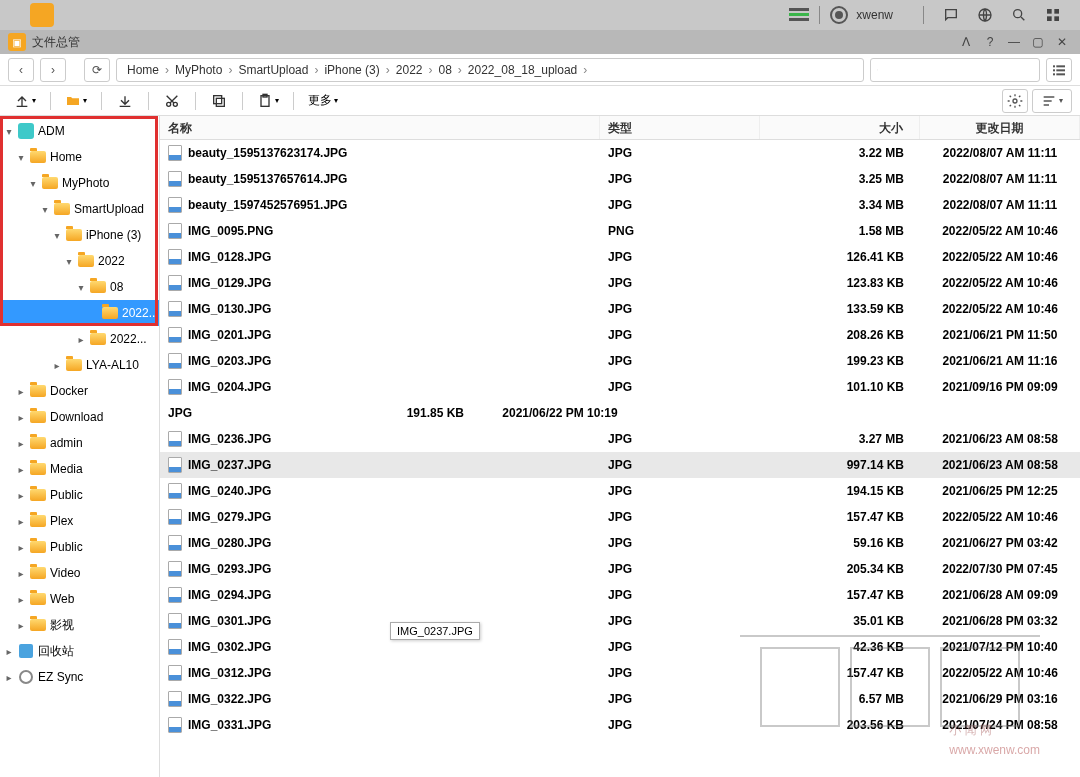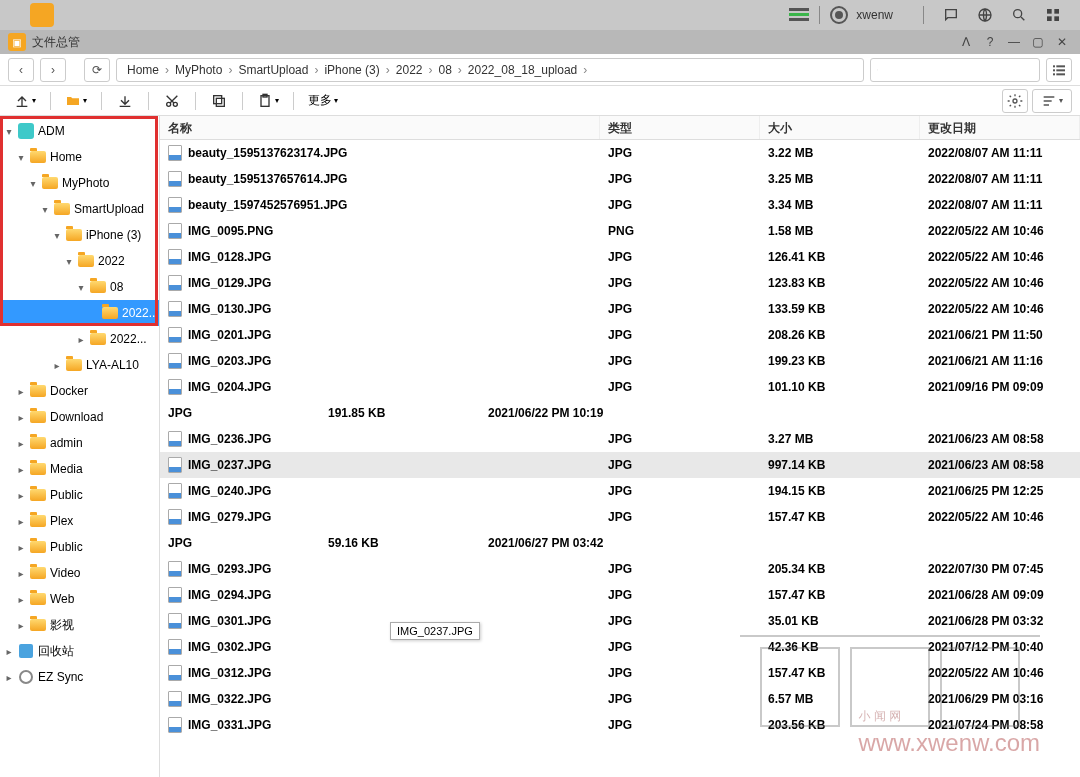--- a/index.html
+++ b/index.html
@@ -58,36 +58,36 @@
 .adm-icon { width: 16px; height: 16px; background: #3ec9c9; border-radius: 3px; }
 .recycle-icon { width: 14px; height: 14px; background: #4aa3df; border-radius: 2px; }
 .sync-icon { width: 14px; height: 14px; border: 2px solid #888; border-radius: 50%; }
 
 
 .filelist { flex: 1; display: flex; flex-direction: column; overflow: hidden; font-weight: bold; }
 .headers { display: flex; height: 24px; border-bottom: 1px solid #ddd; background: #fafafa; }
 .headers > div { padding: 4px 8px; border-right: 1px solid #eee; color: #333; }
 .col-name { flex: 1; min-width: 300px; }
 .col-type { width: 160px; }
-.col-size { width: 160px; padding-right: 16px !important; }
-.col-date { width: 160px; }
+.col-size { width: 160px; text-align: right; padding-right: 16px !important; }
+.col-date { width: 160px; text-align: center; }
 .rows { flex: 1; overflow-y: auto; }
 .row { display: flex; height: 26px; align-items: center; }
 .row.hl { background: #e8e8e8; }
 .row > div { padding: 0 8px; overflow: hidden; text-overflow: ellipsis; white-space: nowrap; }
 .row .col-name { display: flex; align-items: center; gap: 6px; }
 .file-icon { width: 14px; height: 16px; background: #fff; border: 1px solid #aaa; border-radius: 1px; position: relative; flex-shrink: 0; }
 .file-icon::after { content: ""; position: absolute; bottom: 0; left: 0; right: 0; height: 5px; background: #4a90d9; }
 
 
 .tooltip { position: absolute; background: #fff; border: 1px solid #aaa; padding: 2px 6px; font-size: 11px; z-index: 10; box-shadow: 1px 1px 3px rgba(0,0,0,0.2); }
 
 
 .watermark { position: absolute; bottom: 20px; right: 40px; font-size: 36px; color: rgba(150,60,60,0.4); font-family: serif; pointer-events: none; z-index: 20; }
-.watermark .url { font-size: 24px; display: block; text-align: center; color: rgba(180,80,80,0.5); }
+.watermark .url { font-size: 12px; display: block; text-align: center; color: rgba(180,80,80,0.5); }
 .wm-boxes { position: absolute; bottom: 50px; right: 60px; display: flex; gap: 10px; pointer-events: none; z-index: 19; }
 .wm-boxes div { width: 80px; height: 80px; border: 2px solid rgba(120,120,120,0.4); }
 .wm-line { position: absolute; bottom: 140px; right: 40px; width: 300px; height: 2px; background: rgba(120,120,120,0.4); z-index: 19; }
 
 svg { width: 16px; height: 16px; }
 </style>
 </head>
 <body>
 
 <div class="topbar">
@@ -536,20 +536,24 @@
         <div class="row">
           <div class="col-name">
             <div class="file-icon"></div>
             <span>IMG_0279.JPG</span>
           </div>
           <div class="col-type">JPG</div>
           <div class="col-size">157.47 KB</div>
           <div class="col-date">2022/05/22 AM 10:46</div>
         </div>
         <div class="row">
+          <div class="col-name">
+            <div class="file-icon"></div>
+            <span>IMG_0280.JPG</span>
+          </div>
           <div class="col-type">JPG</div>
           <div class="col-size">59.16 KB</div>
           <div class="col-date">2021/06/27 PM 03:42</div>
         </div>
         <div class="row">
           <div class="col-name">
             <div class="file-icon"></div>
             <span>IMG_0293.JPG</span>
           </div>
           <div class="col-type">JPG</div>

